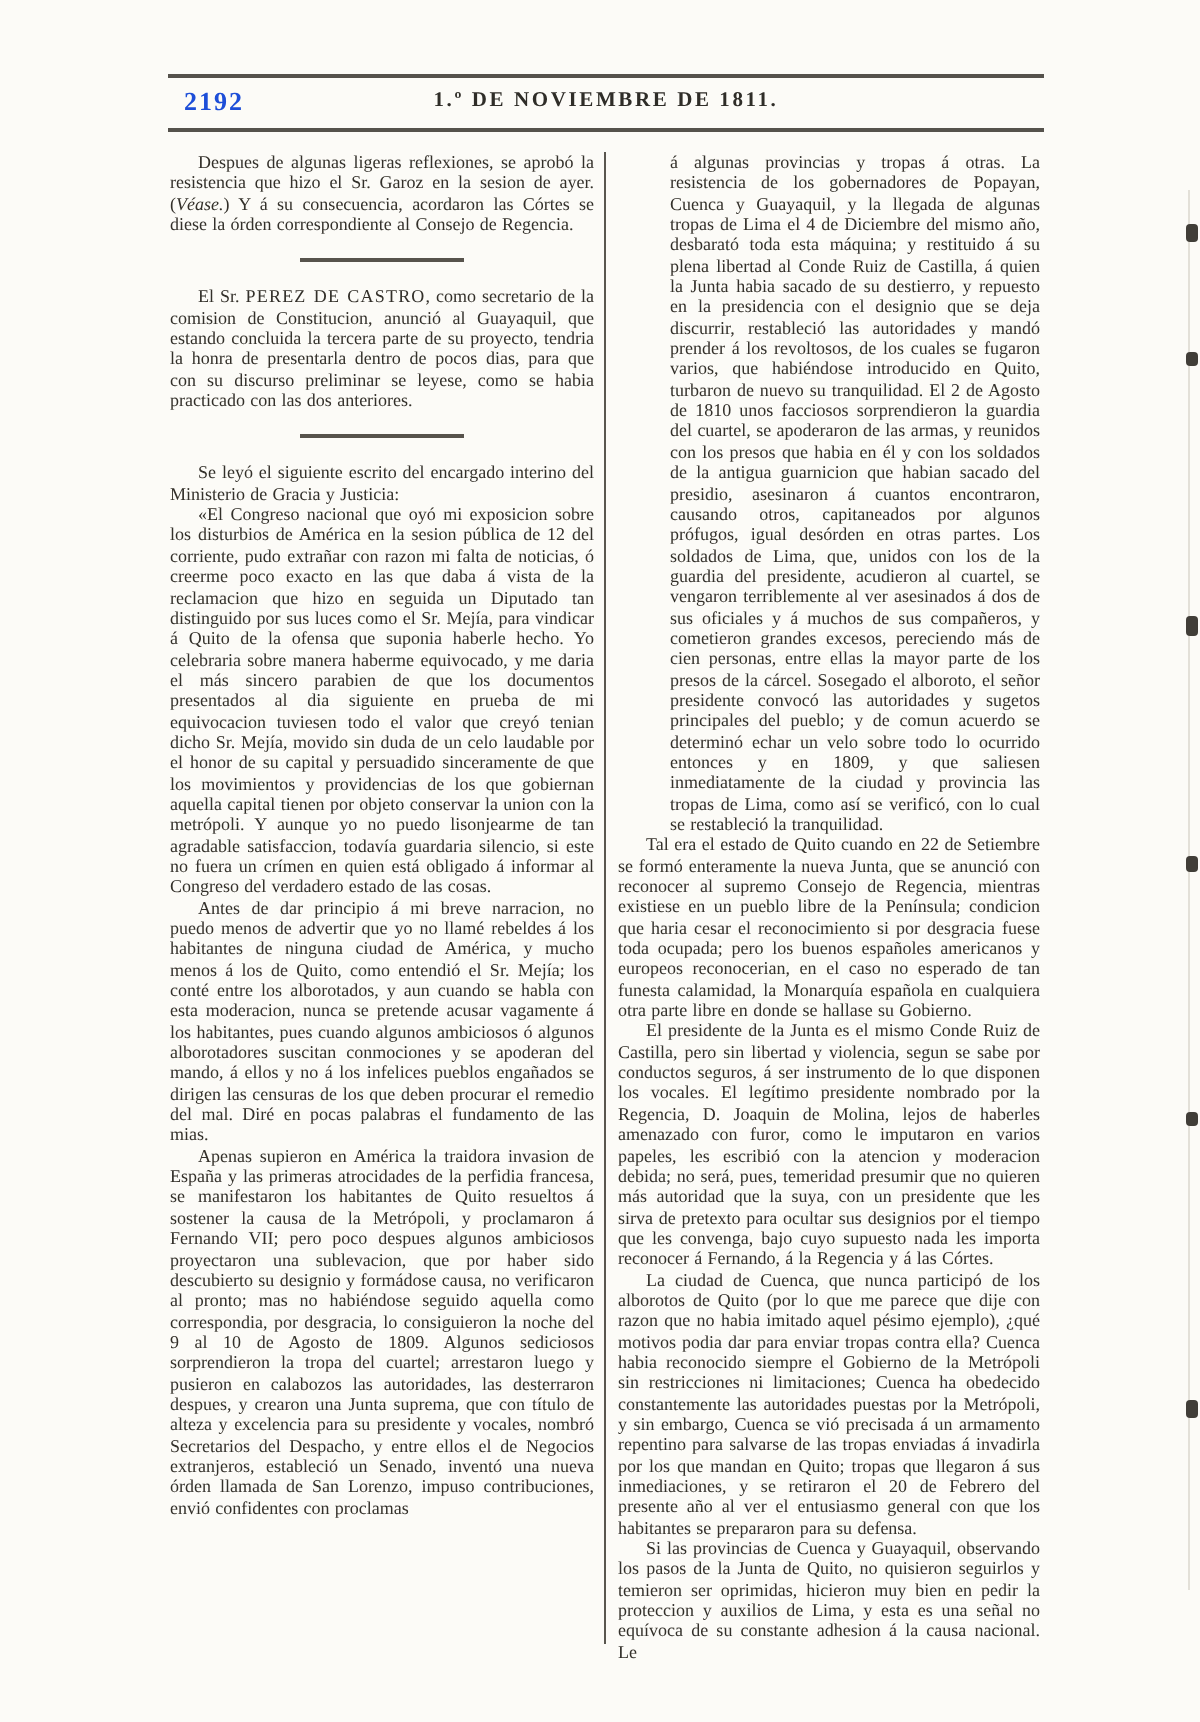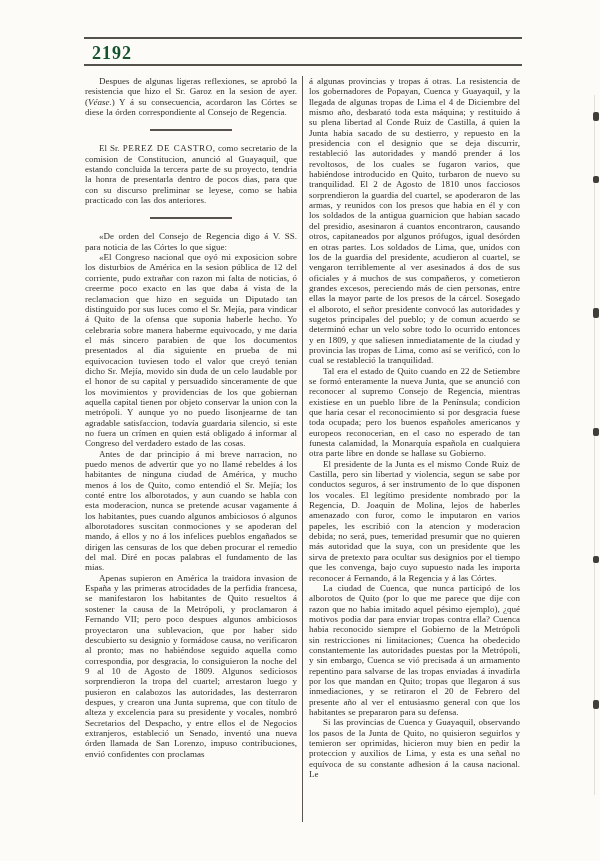--- a/index.html
+++ b/index.html
@@ -21,42 +21,42 @@
   }
   .mid-rule{
     position:absolute;left:84px;right:78px;top:64px;
     height:2px;background:#55524c;
   }
   .header{
     position:absolute;left:84px;right:78px;top:42px;height:20px;
   }
   .page-num{
     position:absolute;left:8px;top:1px;
-    font-size:18px;font-weight:bold;letter-spacing:1px;color:#14532d;
+    font-size:13px;font-weight:bold;letter-spacing:1px;color:#1d4ed8;
   }
   .date{
     position:absolute;left:0;right:0;top:3px;text-align:center;
     font-size:10.5px;font-weight:bold;letter-spacing:1.3px;color:#2f2d28;
   }
   
   .col{
     position:absolute;top:76px;
     font-size:9px;line-height:10.35px;
     text-align:justify;
     word-spacing:0.4px;
     color:#33302a;
   }
   .left-col{left:85px;width:212px;}
   .right-col{left:309px;width:211px;}
   .col-divider{
     position:absolute;left:302px;top:76px;height:746px;width:1px;
     background:#5a564f;
   }
   .para{margin:0;text-indent:14px;}
-  .para.noindent{text-indent:0;}
+  .para.noindent{text-indent:0;margin-left:26px;}
   .speaker-name{font-weight:normal;letter-spacing:0.6px;}
   .italic{font-style:italic;margin-top:16px;}
   .sep{
     width:82px;height:2px;background:#57534c;
     margin:12px auto 12px auto;
   }
   
   .edge-line{
     position:absolute;right:5px;top:95px;height:700px;width:1px;
     background:#e3e0d8;
@@ -73,36 +73,37 @@
 </style>
 </head>
 <body>
 
 <div class="page">
 
   <div class="top-rule"></div>
 
   <div class="header">
     <span class="page-num">2192</span>
+    <span class="date">1.º DE NOVIEMBRE DE 1811.</span>
   </div>
 
   <div class="mid-rule"></div>
 
   <div class="col-divider"></div>
 
   <div class="col left-col">
     <p class="para"><span>Despues de algunas ligeras reflexiones, se aprobó la resistencia que hizo el Sr. Garoz en la sesion de ayer. (</span><span class="italic">Véase.</span><span>) Y á su consecuencia, acordaron las Córtes se diese la órden correspondiente al Consejo de Regencia.</span></p>
 
     <div class="sep"></div>
 
     <p class="para"><span>El Sr. </span><span class="speaker-name">PEREZ DE CASTRO</span><span>, como secretario de la comision de Constitucion, anunció al Guayaquil, que estando concluida la tercera parte de su proyecto, tendria la honra de presentarla dentro de pocos dias, para que con su discurso preliminar se leyese, como se habia practicado con las dos anteriores.</span></p>
 
     <div class="sep"></div>
 
-    <p class="para">«De orden del Consejo de Regencia digo á V. SS. para noticia de las Córtes lo que sigue:</p>
+    <p class="para">Se leyó el siguiente escrito del encargado interino del Ministerio de Gracia y Justicia:</p>
     <p class="para">«El Congreso nacional que oyó mi exposicion sobre los disturbios de América en la sesion pública de 12 del corriente, pudo extrañar con razon mi falta de noticias, ó creerme poco exacto en las que daba á vista de la reclamacion que hizo en seguida un Diputado tan distinguido por sus luces como el Sr. Mejía, para vindicar á Quito de la ofensa que suponia haberle hecho. Yo celebraria sobre manera haberme equivocado, y me daria el más sincero parabien de que los documentos presentados al dia siguiente en prueba de mi equivocacion tuviesen todo el valor que creyó tenian dicho Sr. Mejía, movido sin duda de un celo laudable por el honor de su capital y persuadido sinceramente de que los movimientos y providencias de los que gobiernan aquella capital tienen por objeto conservar la union con la metrópoli. Y aunque yo no puedo lisonjearme de tan agradable satisfaccion, todavía guardaria silencio, si este no fuera un crímen en quien está obligado á informar al Congreso del verdadero estado de las cosas.</p>
     <p class="para">Antes de dar principio á mi breve narracion, no puedo menos de advertir que yo no llamé rebeldes á los habitantes de ninguna ciudad de América, y mucho menos á los de Quito, como entendió el Sr. Mejía; los conté entre los alborotados, y aun cuando se habla con esta moderacion, nunca se pretende acusar vagamente á los habitantes, pues cuando algunos ambiciosos ó algunos alborotadores suscitan conmociones y se apoderan del mando, á ellos y no á los infelices pueblos engañados se dirigen las censuras de los que deben procurar el remedio del mal. Diré en pocas palabras el fundamento de las mias.</p>
     <p class="para">Apenas supieron en América la traidora invasion de España y las primeras atrocidades de la perfidia francesa, se manifestaron los habitantes de Quito resueltos á sostener la causa de la Metrópoli, y proclamaron á Fernando VII; pero poco despues algunos ambiciosos proyectaron una sublevacion, que por haber sido descubierto su designio y formádose causa, no verificaron al pronto; mas no habiéndose seguido aquella como correspondia, por desgracia, lo consiguieron la noche del 9 al 10 de Agosto de 1809. Algunos sediciosos sorprendieron la tropa del cuartel; arrestaron luego y pusieron en calabozos las autoridades, las desterraron despues, y crearon una Junta suprema, que con título de alteza y excelencia para su presidente y vocales, nombró Secretarios del Despacho, y entre ellos el de Negocios extranjeros, estableció un Senado, inventó una nueva órden llamada de San Lorenzo, impuso contribuciones, envió confidentes con proclamas</p>
   </div>
 
   <div class="col right-col">
     <p class="para noindent">á algunas provincias y tropas á otras. La resistencia de los gobernadores de Popayan, Cuenca y Guayaquil, y la llegada de algunas tropas de Lima el 4 de Diciembre del mismo año, desbarató toda esta máquina; y restituido á su plena libertad al Conde Ruiz de Castilla, á quien la Junta habia sacado de su destierro, y repuesto en la presidencia con el designio que se deja discurrir, restableció las autoridades y mandó prender á los revoltosos, de los cuales se fugaron varios, que habiéndose introducido en Quito, turbaron de nuevo su tranquilidad. El 2 de Agosto de 1810 unos facciosos sorprendieron la guardia del cuartel, se apoderaron de las armas, y reunidos con los presos que habia en él y con los soldados de la antigua guarnicion que habian sacado del presidio, asesinaron á cuantos encontraron, causando otros, capitaneados por algunos prófugos, igual desórden en otras partes. Los soldados de Lima, que, unidos con los de la guardia del presidente, acudieron al cuartel, se vengaron terriblemente al ver asesinados á dos de sus oficiales y á muchos de sus compañeros, y cometieron grandes excesos, pereciendo más de cien personas, entre ellas la mayor parte de los presos de la cárcel. Sosegado el alboroto, el señor presidente convocó las autoridades y sugetos principales del pueblo; y de comun acuerdo se determinó echar un velo sobre todo lo ocurrido entonces y en 1809, y que saliesen inmediatamente de la ciudad y provincia las tropas de Lima, como así se verificó, con lo cual se restableció la tranquilidad.</p>
     <p class="para">Tal era el estado de Quito cuando en 22 de Setiembre se formó enteramente la nueva Junta, que se anunció con reconocer al supremo Consejo de Regencia, mientras existiese en un pueblo libre de la Península; condicion que haria cesar el reconocimiento si por desgracia fuese toda ocupada; pero los buenos españoles americanos y europeos reconocerian, en el caso no esperado de tan funesta calamidad, la Monarquía española en cualquiera otra parte libre en donde se hallase su Gobierno.</p>
     <p class="para">El presidente de la Junta es el mismo Conde Ruiz de Castilla, pero sin libertad y violencia, segun se sabe por conductos seguros, á ser instrumento de lo que disponen los vocales. El legítimo presidente nombrado por la Regencia, D. Joaquin de Molina, lejos de haberles amenazado con furor, como le imputaron en varios papeles, les escribió con la atencion y moderacion debida; no será, pues, temeridad presumir que no quieren más autoridad que la suya, con un presidente que les sirva de pretexto para ocultar sus designios por el tiempo que les convenga, bajo cuyo supuesto nada les importa reconocer á Fernando, á la Regencia y á las Córtes.</p>
     <p class="para">La ciudad de Cuenca, que nunca participó de los alborotos de Quito (por lo que me parece que dije con razon que no habia imitado aquel pésimo ejemplo), ¿qué motivos podia dar para enviar tropas contra ella? Cuenca habia reconocido siempre el Gobierno de la Metrópoli sin restricciones ni limitaciones; Cuenca ha obedecido constantemente las autoridades puestas por la Metrópoli, y sin embargo, Cuenca se vió precisada á un armamento repentino para salvarse de las tropas enviadas á invadirla por los que mandan en Quito; tropas que llegaron á sus inmediaciones, y se retiraron el 20 de Febrero del presente año al ver el entusiasmo general con que los habitantes se prepararon para su defensa.</p>

